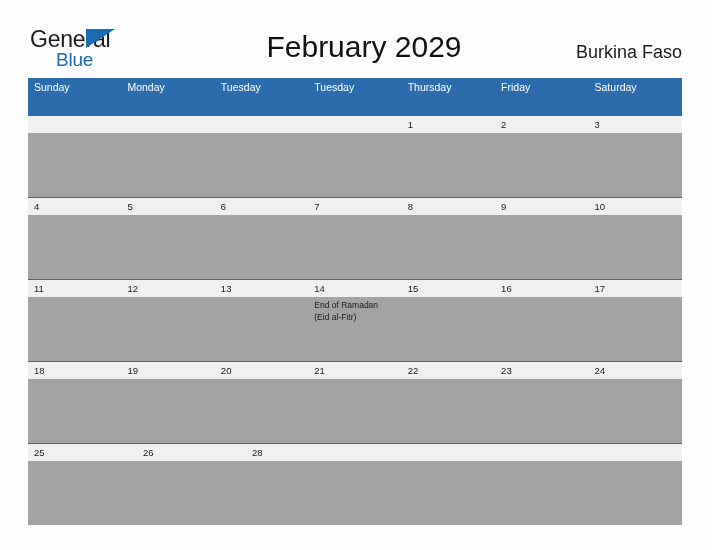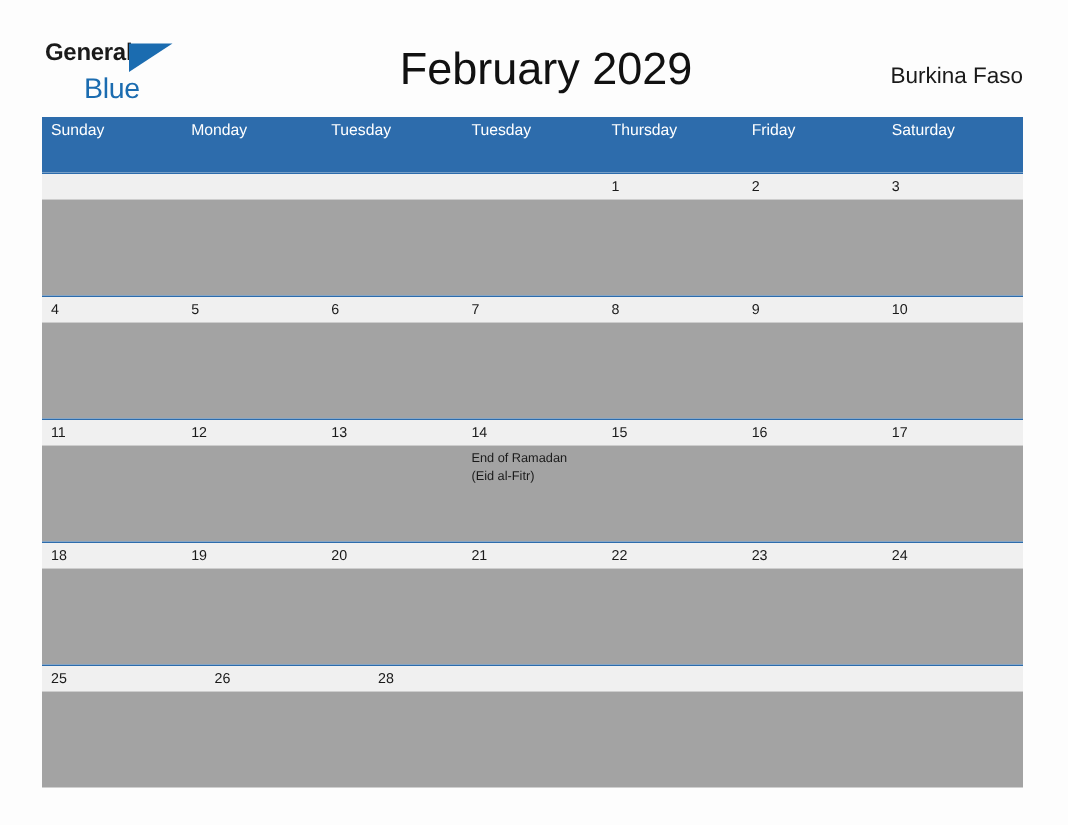--- a/index.html
+++ b/index.html
@@ -33,22 +33,22 @@
     user-select: none;
   }
   .logo-row-1 {
     position: relative;
     height: 22px;
   }
   .logo-general {
     position: absolute;
     left: 0;
     top: 0;
-    font-size: 16px;
-    font-weight: 700;
+    font-size: 23px;
+    font-weight: 400;
     color: #1A1A1A;
     letter-spacing: -0.2px;
     font-family: "Liberation Sans", sans-serif;
   }
   .logo-triangle {
     position: absolute;
     left: 56px;
     top: 1px;
     width: 0;
     height: 0;
@@ -82,21 +82,21 @@
     color: #111111;
     font-family: "Liberation Sans", sans-serif;
     padding-left: 16px;
   }
 
   
   .cal-country {
     position: absolute;
     right: 30px;
     top: 42px;
-    font-size: 15px;
+    font-size: 18px;
     color: #1A1A1A;
     font-family: "Liberation Sans", sans-serif;
   }
 
   
   .calendar {
     position: absolute;
     left: 28px;
     top: 78px;
     width: 654px;

